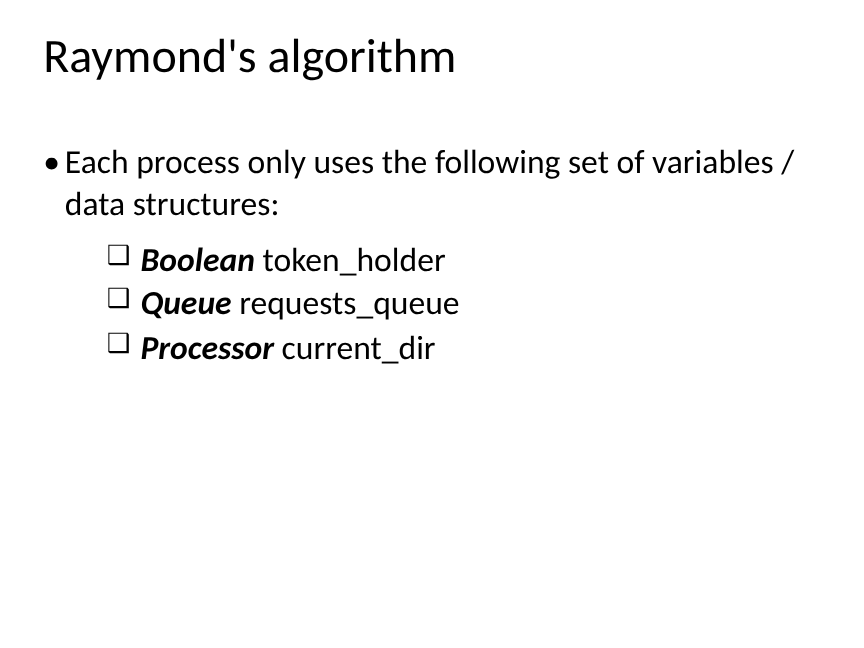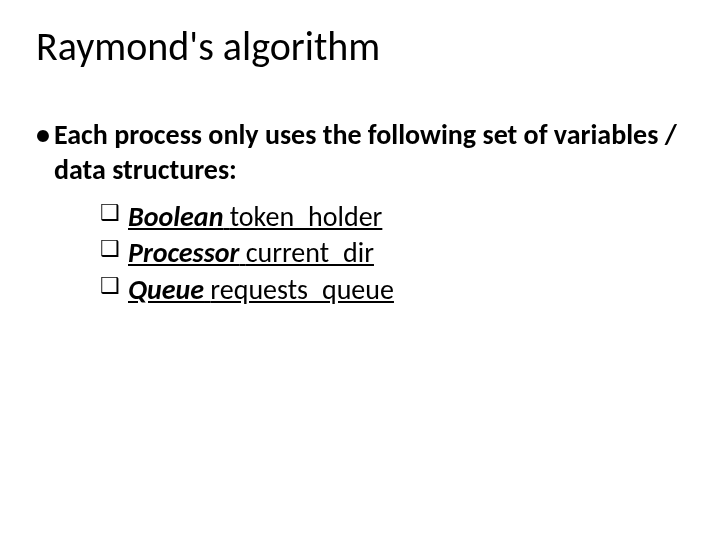--- a/index.html
+++ b/index.html
@@ -22,33 +22,31 @@
     font-weight: 400;
     margin: 0 0 46px 0;
     letter-spacing: 0px;
   }
   .bullet-l1 {
     font-size: 28px;
     line-height: 1.25;
     margin: 0 0 12px 0;
     padding-left: 18px;
     position: relative;
-    font-weight: bold;
   }
   .bullet-l1::before {
     content: "•";
     position: absolute;
     left: 0;
     top: 0;
   }
   .sub-list {
-    margin: 12px;
+    margin: 1px;
     padding: 0 0 0 52px;
     list-style: none;
-    text-decoration: underline;
   }
   .sub-item {
     font-size: 28px;
     line-height: 1.3;
     position: relative;
     padding-left: 28px;
   }
   .sub-item::before {
     content: "❑";
     position: absolute;
@@ -68,21 +66,21 @@
   <h1 class="title">Raymond's algorithm</h1>
 
   <div class="bullet-l1">Each process only uses the following set of variables / data structures:</div>
 
   <ul class="sub-list">
     <li class="sub-item">
       <span class="type">Boolean</span>
       <span>token_holder</span>
     </li>
     <li class="sub-item">
+      <span class="type">Queue</span>
+      <span>requests_queue</span>
+    </li>
+    <li class="sub-item">
       <span class="type">Processor</span>
       <span>current_dir</span>
-    </li>
-    <li class="sub-item">
-      <span class="type">Queue</span>
-      <span>requests_queue</span>
     </li>
   </ul>
 </div>
 
 </body></html>

